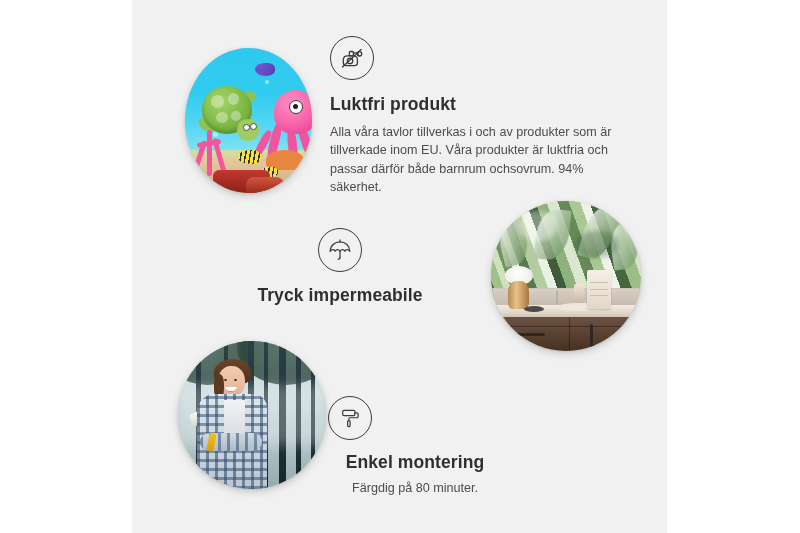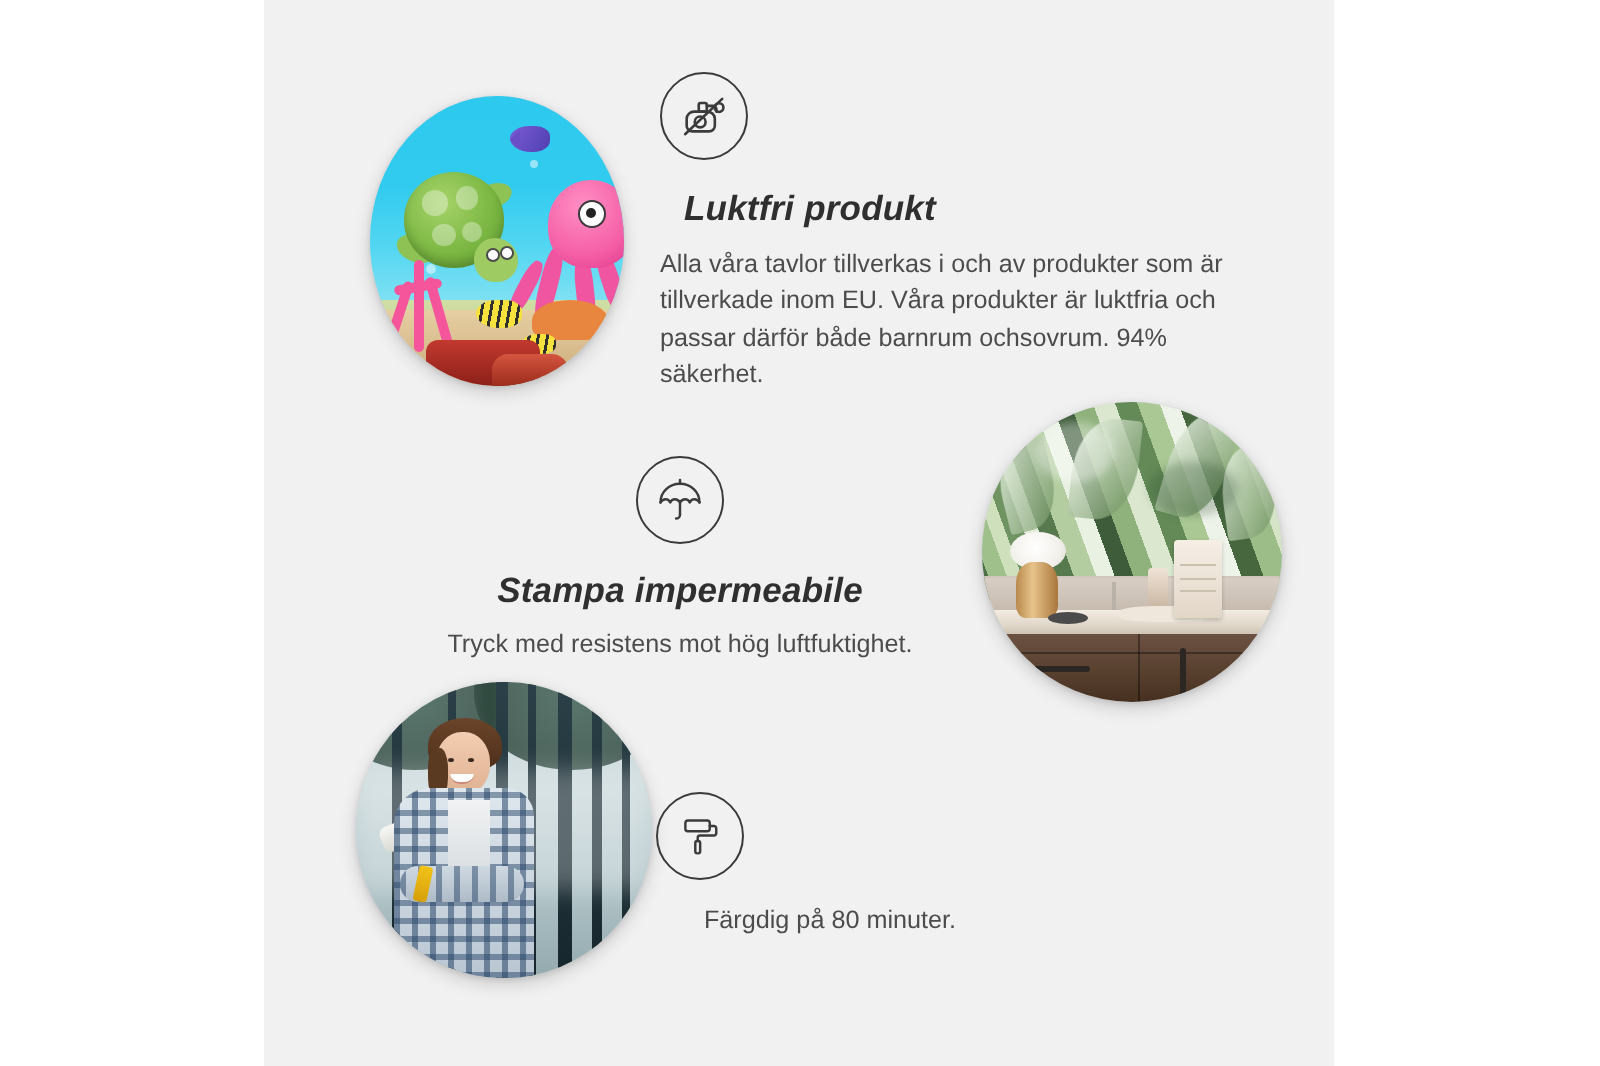--- a/index.html
+++ b/index.html
@@ -209,23 +209,22 @@
   }
 
   
   .feature{position:absolute;}
   .icon-wrap{display:block;}
   .icon-circle{
     width:44px;height:44px;border-radius:50%;border:1.4px solid #3b3b3b;
     display:flex;align-items:center;justify-content:center;box-sizing:border-box;
   }
   .feat-title{
-    font-size:17.5px;font-weight:700;color:#2f2f2f;letter-spacing:.1px;margin:12px;
+    font-size:17.5px;font-weight:700;color:#2f2f2f;letter-spacing:.1px;margin:0;
     line-height:1.3;
-    font-style:italic;
   }
   .feat-body{
     font-size:12.6px;color:#4c4c4c;line-height:1.47;margin:0;
   }
 
   
   #feature-odour{left:330px;top:36px;width:290px;text-align:left;}
   #feature-odour .icon-circle{margin:0 0 13px 0;}
   #feature-odour .feat-title{margin-bottom:7px;}
 
@@ -318,22 +317,21 @@
       <span class="icon-circle">
         <svg width="26" height="26" viewBox="0 0 32 32" fill="none" stroke="#3b3b3b" stroke-width="1.5" stroke-linecap="round" stroke-linejoin="round">
           <path d="M4 17.5c0-6.6 5.4-11.5 12-11.5s12 4.9 12 11.5"></path>
           <path d="M4 17.5c1.6-2.6 4.8-2.6 6 0 1.2-2.6 4.4-2.6 6 0 1.6-2.6 4.8-2.6 6 0 1.2-2.6 4.4-2.6 6 0"></path>
           <line x1="16" y1="17.5" x2="16" y2="25"></line>
           <path d="M16 25a2.4 2.4 0 0 1-2.4 2.4"></path>
           <line x1="16" y1="6" x2="16" y2="3.6"></line>
         </svg>
       </span>
     </span>
-    <p class="feat-title">Stampa impermeabile</p>
-    <p class="feat-body">Tryck med resistens mot hög luftfuktighet.</p>
+    <p class="feat-title">Tryck impermeabile</p>
   </div>
 
   <div class="bubble" id="bubble-bath">
     <div class="scene">
       <div class="bath-wall">
         <div class="bath-leaf" style="left:30%;top:8%;width:22%;height:52%;transform:rotate(6deg);"></div>
         <div class="bath-leaf" style="left:6%;top:20%;width:18%;height:44%;transform:rotate(-14deg);"></div>
         <div class="bath-leaf" style="left:62%;top:4%;width:20%;height:56%;transform:rotate(16deg);"></div>
         <div class="bath-leaf" style="left:80%;top:22%;width:18%;height:46%;transform:rotate(-8deg);"></div>
         <div class="bath-splash" style="left:18%;top:10%;width:26%;height:30%;background:rgba(255,255,255,.35);"></div>
@@ -396,16 +394,17 @@
   <div class="feature" id="feature-mount">
     <span class="icon-wrap">
       <span class="icon-circle">
         <svg width="26" height="26" viewBox="0 0 32 32" fill="none" stroke="#3b3b3b" stroke-width="1.5" stroke-linecap="round" stroke-linejoin="round">
           <rect x="7" y="6.5" width="15" height="6.6" rx="1.6"></rect>
           <path d="M22 9.8h2.6a1.4 1.4 0 0 1 1.4 1.4v3.1a1.4 1.4 0 0 1-1.4 1.4H16a1.4 1.4 0 0 0-1.4 1.4v1.6"></path>
           <rect x="13.1" y="19.1" width="3" height="7.6" rx="1.3"></rect>
         </svg>
       </span>
     </span>
+    <p class="feat-title">Enkel montering</p>
     <p class="feat-body">Färgdig på 80 minuter.</p>
   </div>
 
 </div>
 
 </body></html>

